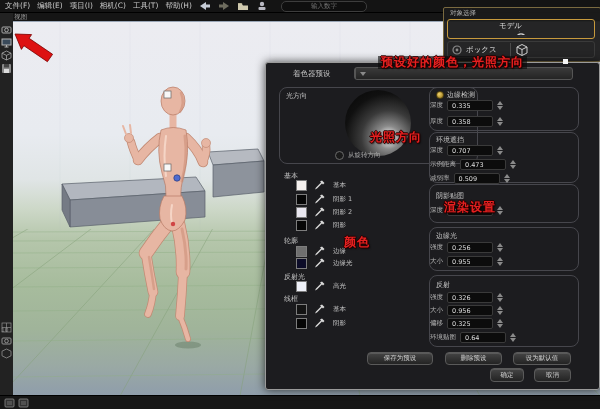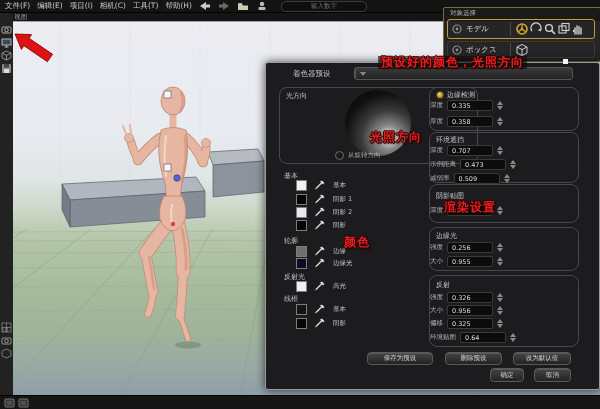--- a/index.html
+++ b/index.html
@@ -226,21 +226,21 @@
       <rect x="164" y="90" width="7" height="7" fill="#f8f8f8" stroke="#666" stroke-width="0.7"></rect>
       <rect x="164" y="163" width="7" height="7" fill="#f8f8f8" stroke="#666" stroke-width="0.7"></rect>
       <circle cx="177" cy="177" r="3.2" fill="#4f6bd0" stroke="#2a3a7a" stroke-width="0.7"></circle>
       <circle cx="173" cy="223" r="2.2" fill="#d04545"></circle>
     </g>
   </svg>
 </div>
 
 <div id="objpanel" class="abs tex">
   <span class="ptitle">对象选择</span>
-  <div class="obj-row" style="top:11px;height:20px;border:1px solid #c79a3d;">
+  <div class="obj-row" style="top:11px;height:20px;border:1px solid #c79a3d;flex-direction:column;">
     <svg width="12" height="12" style="margin:0 3px">
         <circle cx="6" cy="6" r="4" fill="none" stroke="#8a8a8a" stroke-width="1.2"></circle>
         <circle cx="6" cy="6" r="1.4" fill="#8a8a8a"></circle>
       </svg>
     <span class="obj-label">モデル</span>
     <span class="obj-div"></span>
     <svg width="14" height="14">
         <circle cx="7" cy="7" r="5" fill="none" stroke="#d8a92c" stroke-width="1.6"></circle>
         <circle cx="7" cy="7" r="1.3" fill="#d8a92c"></circle>
         <path d="M7,7 L7,2.5 M7,7 L3,10 M7,7 L11,10" stroke="#d8a92c" stroke-width="1.2"></path>

